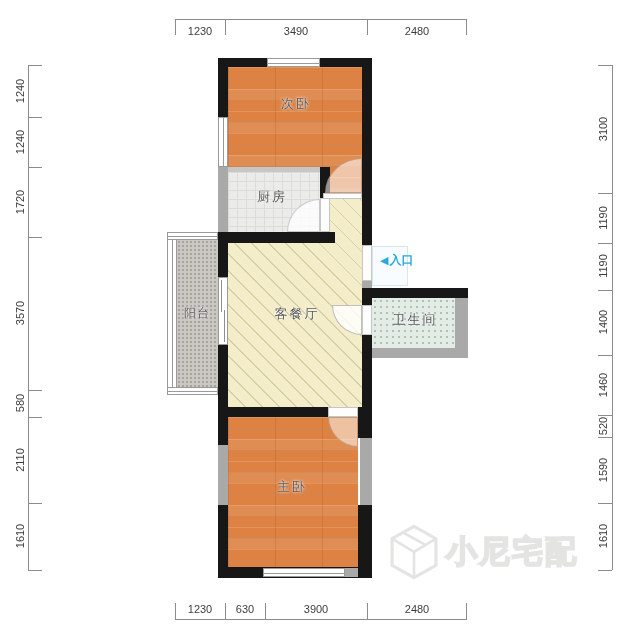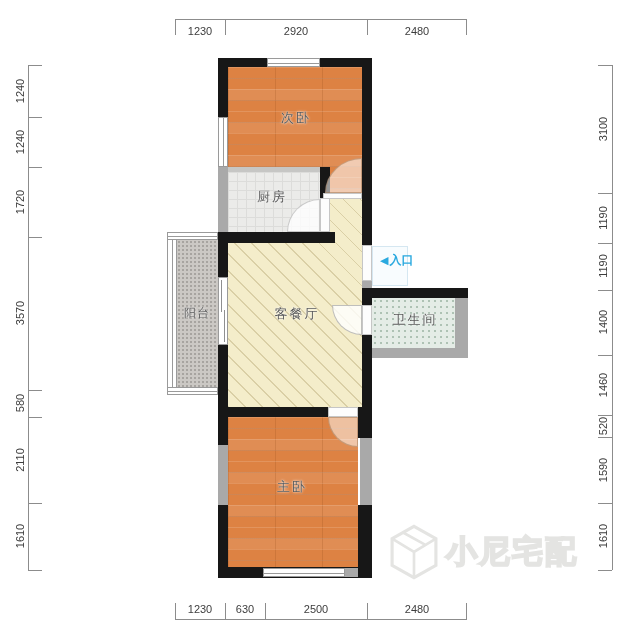--- a/index.html
+++ b/index.html
@@ -113,45 +113,45 @@
   <div class="thr" style="left:328px;top:407px;width:30px;height:10px;"></div>
   <div class="door door-bl" style="left:328px;top:417px;width:30px;height:30px;background:rgba(255,255,255,.5);border-color:rgba(160,120,85,.55);"></div>
   <div class="thr" style="left:362px;top:245px;width:10px;height:36px;"></div>
 
   <div class="entry-box" style="left:372px;top:246px;width:34px;height:38px;"></div>
   <div class="entry-label" style="left:380px;top:252px;">
     <span class="arr">◀</span>
     <span>入口</span>
   </div>
 
-  <div class="room-label" style="left:296px;top:118px;">次卧</div>
+  <div class="room-label" style="left:296px;top:104px;">次卧</div>
   <div class="room-label" style="left:272px;top:197px;">厨房</div>
   <div class="room-label" style="left:297px;top:314px;">客餐厅</div>
   <div class="room-label" style="left:197px;top:313px;font-size:12px;letter-spacing:1px;">阳台</div>
   <div class="room-label" style="left:415px;top:320px;">卫生间</div>
   <div class="room-label" style="left:292px;top:487px;">主卧</div>
 
   <div class="dline" style="left:175px;top:19px;width:292px;height:1px;"></div>
   <div class="dline" style="left:175px;top:19px;width:1px;height:16px;"></div>
   <div class="dline" style="left:225px;top:19px;width:1px;height:16px;"></div>
   <div class="dline" style="left:367px;top:19px;width:1px;height:16px;"></div>
   <div class="dline" style="left:466px;top:19px;width:1px;height:16px;"></div>
   <div class="dim" style="left:200px;top:31px;">1230</div>
-  <div class="dim" style="left:296px;top:31px;">2920</div>
+  <div class="dim" style="left:296px;top:31px;">3490</div>
   <div class="dim" style="left:417px;top:31px;">2480</div>
 
   <div class="dline" style="left:175px;top:619px;width:292px;height:1px;"></div>
   <div class="dline" style="left:175px;top:603px;width:1px;height:16px;"></div>
   <div class="dline" style="left:225px;top:603px;width:1px;height:16px;"></div>
   <div class="dline" style="left:265px;top:603px;width:1px;height:16px;"></div>
   <div class="dline" style="left:367px;top:603px;width:1px;height:16px;"></div>
   <div class="dline" style="left:466px;top:603px;width:1px;height:16px;"></div>
   <div class="dim" style="left:200px;top:609px;">1230</div>
   <div class="dim" style="left:245px;top:609px;">630</div>
-  <div class="dim" style="left:316px;top:609px;">2500</div>
+  <div class="dim" style="left:316px;top:609px;">3900</div>
   <div class="dim" style="left:417px;top:609px;">2480</div>
 
   <div class="dline" style="left:28px;top:65px;width:1px;height:505px;"></div>
   <div class="dline" style="left:28px;top:65px;width:14px;height:1px;"></div>
   <div class="dline" style="left:28px;top:117px;width:14px;height:1px;"></div>
   <div class="dline" style="left:28px;top:167px;width:14px;height:1px;"></div>
   <div class="dline" style="left:28px;top:237px;width:14px;height:1px;"></div>
   <div class="dline" style="left:28px;top:390px;width:14px;height:1px;"></div>
   <div class="dline" style="left:28px;top:417px;width:14px;height:1px;"></div>
   <div class="dline" style="left:28px;top:503px;width:14px;height:1px;"></div>

